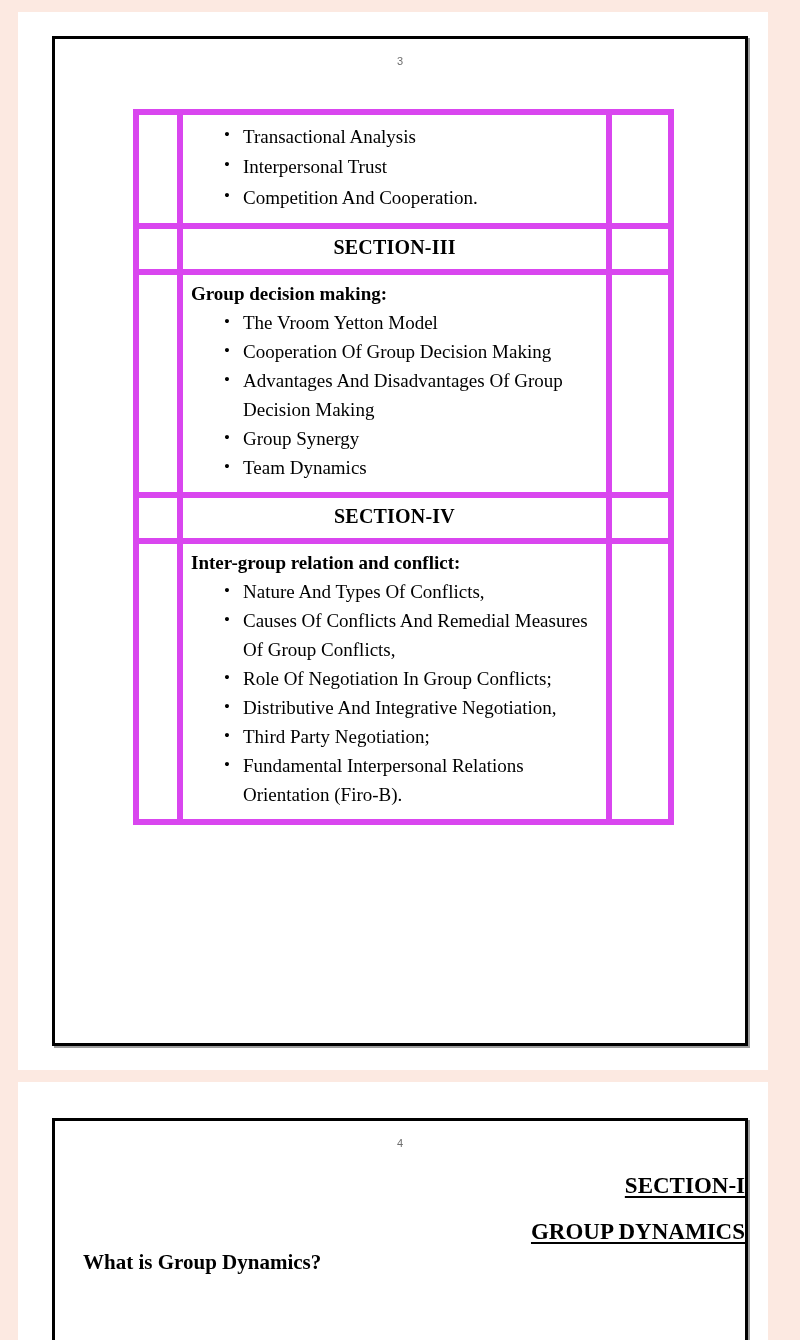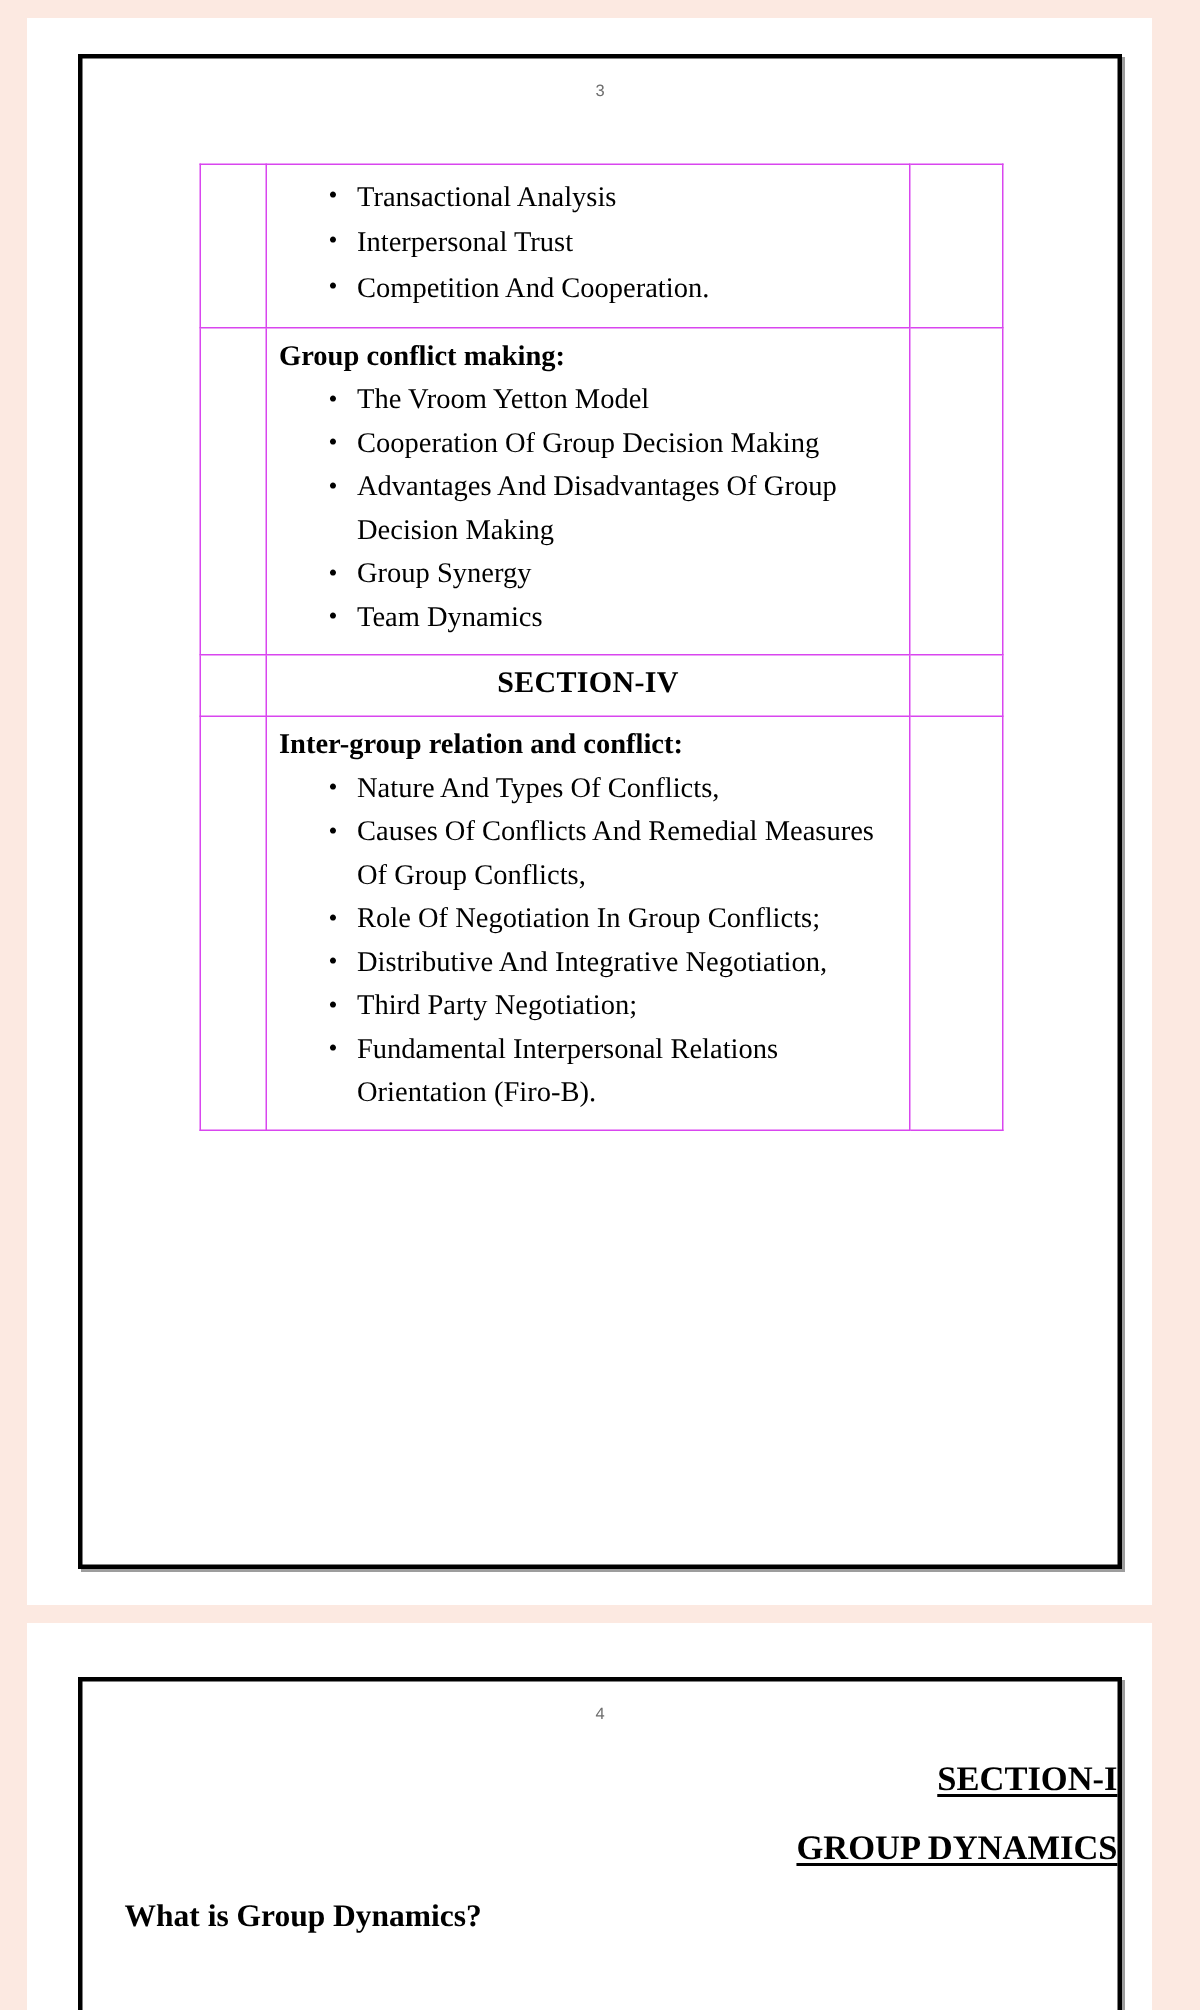--- a/index.html
+++ b/index.html
@@ -58,21 +58,21 @@
   
   .syllabus-table {
     position: absolute;
     left: 78px;
     top: 70px;
     width: 535px;
     border-collapse: collapse;
     table-layout: fixed;
   }
   .syllabus-table td {
-    border: 1px solid #d946ef;
+    border: 6px solid #d946ef;
     vertical-align: top;
     padding: 0;
   }
   .col-narrow-left  { width: 44px; }
   .col-content      { width: 429px; }
   .col-narrow-right { width: 62px; }
 
   .cell-pad {
     padding: 7px 8px 10px 8px;
   }
@@ -132,21 +132,21 @@
     font-weight: bold;
     font-size: 21px;
     color: #000;
     margin-left: 28px;
   }
   #types-of-groups  {
     margin-top: 22px;
     text-decoration: underline;
     text-underline-offset: 3px;
   }
-  #what-is-gd { margin-top: 20px; }
+  #what-is-gd { margin-top: 5px; }
 </style>
 </head>
 <body>
 
 <div class="page-sheet" id="page-1">
   <div class="page-frame" id="frame-1">
 
     <div class="page-number">3</div>
 
     <table class="syllabus-table">
@@ -164,26 +164,33 @@
               <ul class="topic-list flush">
                 <li>Transactional Analysis</li>
                 <li>Interpersonal Trust</li>
                 <li>Competition And Cooperation.</li>
               </ul>
             </div>
           </td>
           <td></td>
         </tr>
 
+        <tr>
+          <td></td>
+          <td>
+            <div class="section-band">SECTION-III</div>
+          </td>
+          <td></td>
+        </tr>
 
         <tr>
           <td></td>
           <td>
             <div class="cell-pad">
-              <div class="block-heading">Group conflict making:</div>
+              <div class="block-heading">Group decision making:</div>
               <ul class="topic-list">
                 <li>The Vroom Yetton Model</li>
                 <li>Cooperation Of Group Decision Making</li>
                 <li>Advantages And Disadvantages Of Group Decision Making</li>
                 <li>Group Synergy</li>
                 <li>Team Dynamics</li>
               </ul>
             </div>
           </td>
           <td></td>

